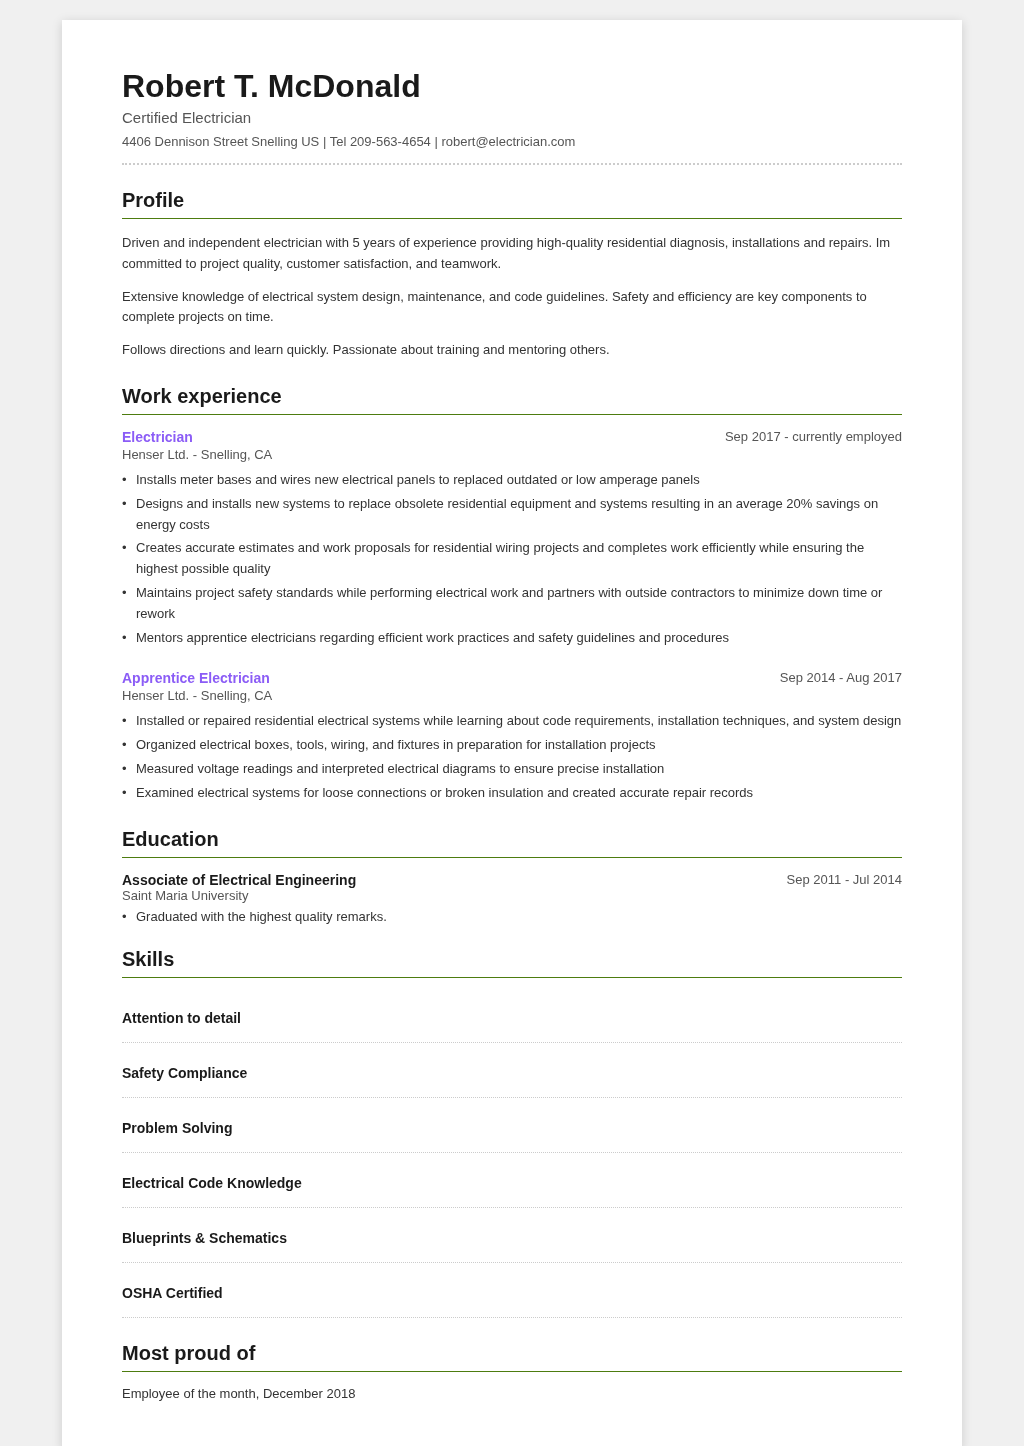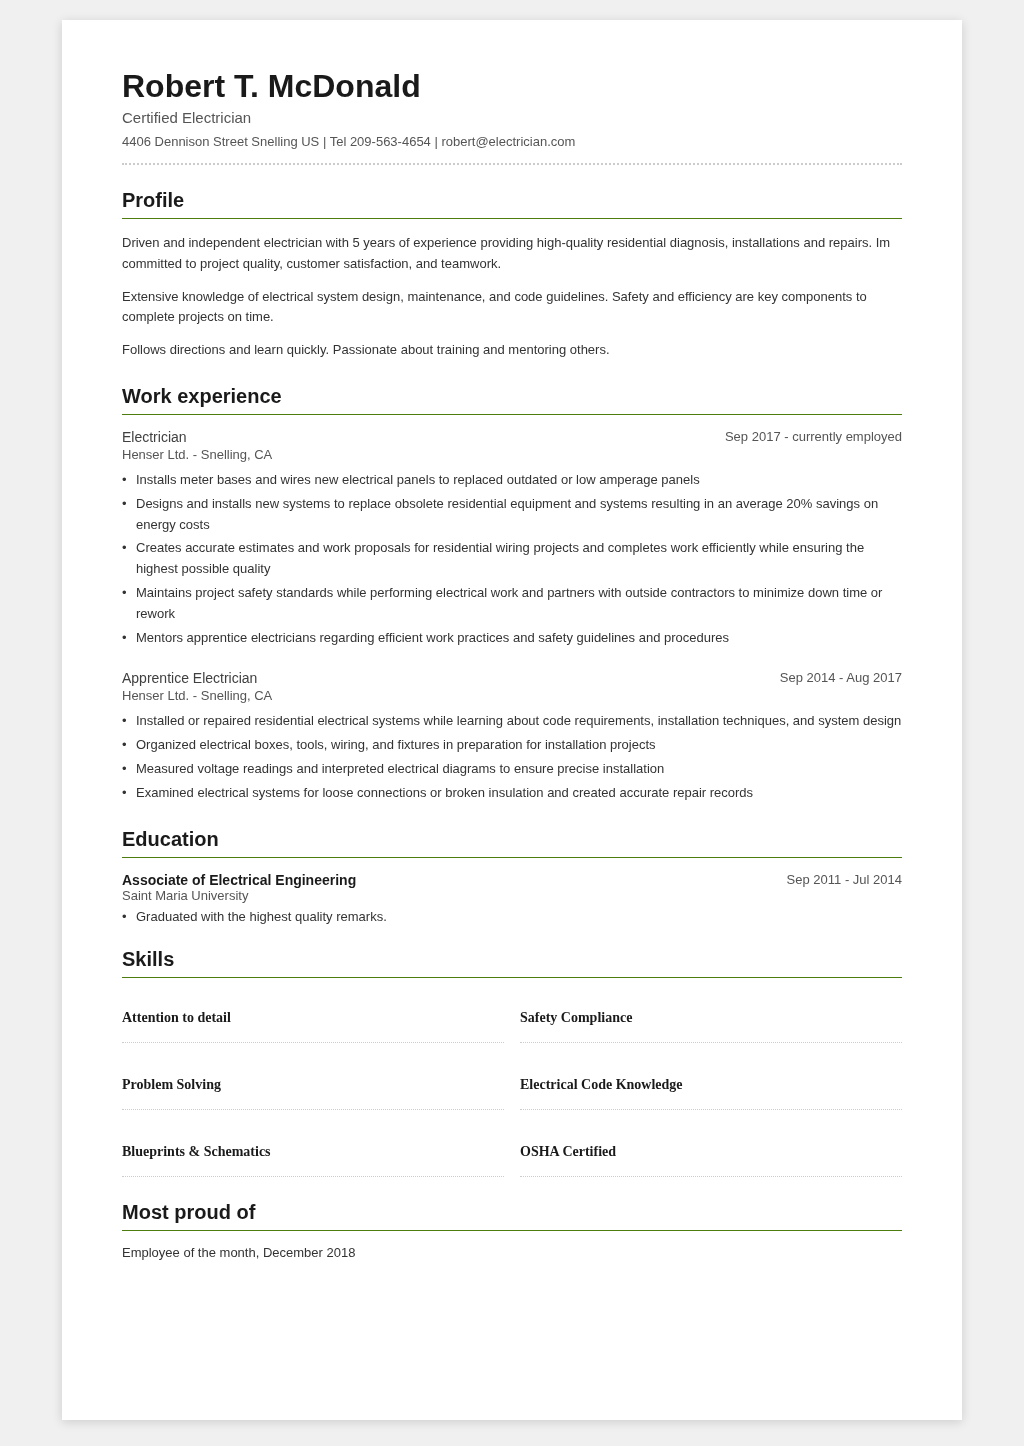--- a/index.html
+++ b/index.html
@@ -62,22 +62,22 @@
       margin-bottom: 22px;
     }
     .job-header {
       display: flex;
       justify-content: space-between;
       align-items: flex-start;
       margin-bottom: 2px;
     }
     .job-title {
       font-size: 14px;
-      font-weight: normal;
-      color: #404040;
+      font-weight: bold;
+      color: #8b5cf6;
     }
     .job-date {
       font-size: 13px;
       color: #555555;
       white-space: nowrap;
     }
     .job-company {
       font-size: 13px;
       color: #555555;
       margin-bottom: 8px;
@@ -128,23 +128,22 @@
       padding-left: 14px;
       position: relative;
     }
     .edu-bullet::before {
       content: "•";
       position: absolute;
       left: 0;
     }
     .skills-grid {
       display: grid;
-      grid-template-columns: 1fr 1fr;
-      gap: 16px;
-      font-family: Liberation Serif, serif;
+      grid-template-columns: 1fr;
+      gap: 4px;
     }
     .skill-item {
       font-size: 14px;
       font-weight: bold;
       color: #1a1a1a;
       padding: 18px 0 16px 0;
       border-bottom: 1px dotted #cccccc;
     }
     .proud-text {
       font-size: 13px;

